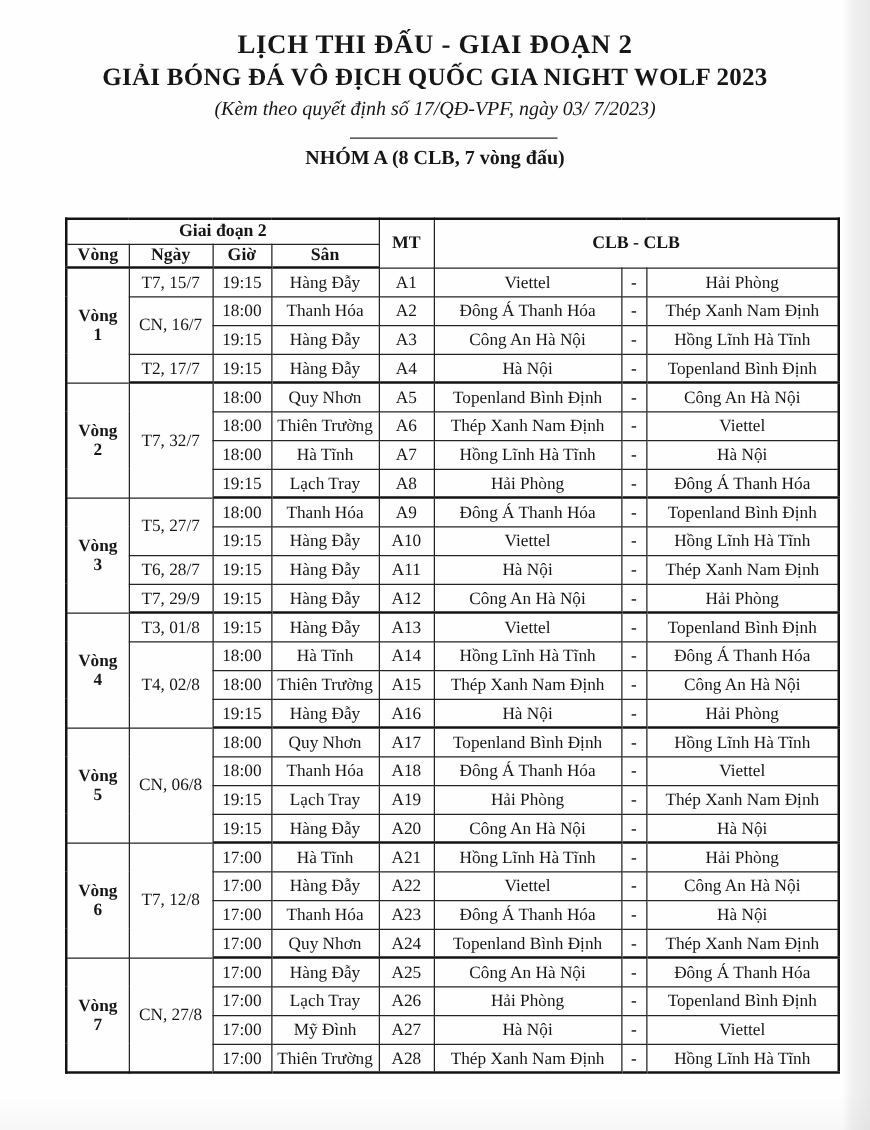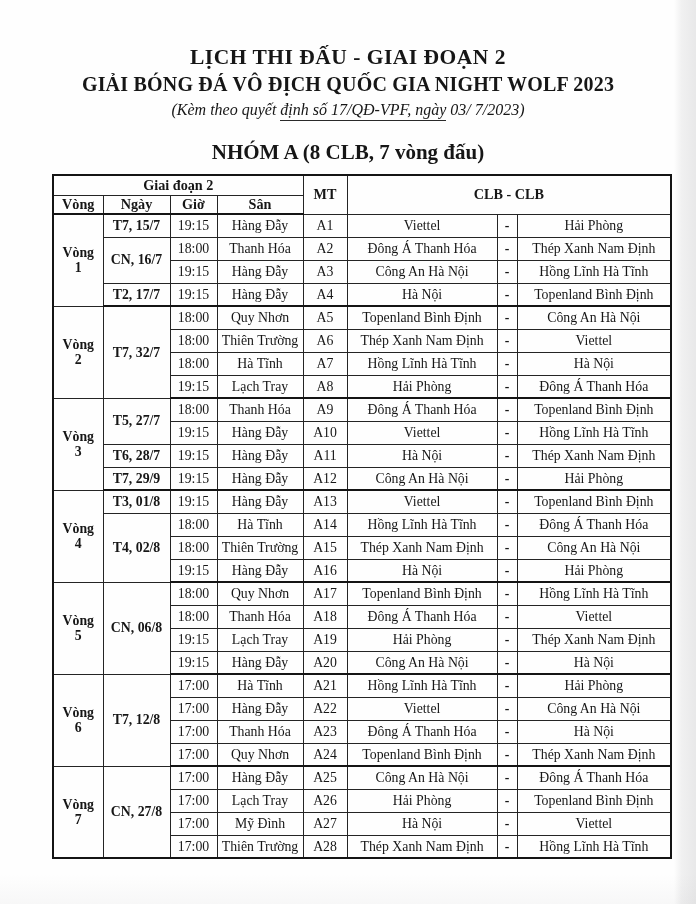--- a/index.html
+++ b/index.html
@@ -22,35 +22,35 @@
     pointer-events: none;
   }
   .photo-edge-bottom {
     position: absolute; left: 0; bottom: 0;
     width: 100%; height: 30px;
     background: linear-gradient(180deg, rgba(120,120,125,0) 0%, rgba(120,120,125,0.05) 100%);
     pointer-events: none;
   }
   .titles { text-align: center; }
   .t1 {
-    margin: 0; padding-top: 45px;
+    margin: 0; padding-top: 23px;
     font-size: 21.5px; font-weight: bold; letter-spacing: .5px;
   }
   .t2 {
     margin: 3px 0 0;
     font-size: 20px; font-weight: bold; letter-spacing: .2px;
   }
   .sub {
     margin: 5px 0 0;
     font-size: 16px; font-style: italic; font-weight: normal;
   }
-  .sub .ul { border-bottom: 1.6px solid #2a2a2a; padding-bottom: 2px; }
+  .sub .ul { border-bottom: 1.6px solid #2a2a2a; padding-bottom: 14px; }
   .t4 {
     margin: 21px 0 0;
-    font-size: 21px; font-weight: bold;
+    font-size: 16px; font-weight: bold;
   }
   .tablewrap { position: absolute; left: 52px; top: 174px; }
   table.sched {
     border-collapse: collapse;
     table-layout: fixed;
     width: 618px;
     border: 2.6px solid #141414;
   }
   table.sched th, table.sched td {
     border: 1px solid #242424;
@@ -61,21 +61,21 @@
     white-space: nowrap;
     overflow: hidden;
     line-height: 1.1;
   }
   tr.hdr1 th { height: 19px; font-size: 14.2px; }
   tr.hdr2 th { height: 17px; font-size: 14.2px; }
   tr.hdr2 th { border-bottom: 2.4px solid #141414; }
   tbody tr { height: 23px; }
   tbody tr.group-end > td { border-bottom: 2.2px solid #141414; }
   td.round { font-weight: bold; font-size: 14px; line-height: 1.25; }
-  td.date  { font-weight: bold; font-size: 13.4px; }
+  td.date  { font-weight: normal; font-size: 13.4px; }
   td.time  { font-size: 13.4px; }
   td.stadium { font-size: 13.4px; }
   td.mt { font-size: 13.6px; }
   td.club { font-size: 13.8px; }
   td.sep { font-size: 13px; font-weight: bold; }
 </style>
 </head>
 <body>
 
 <div class="page">

